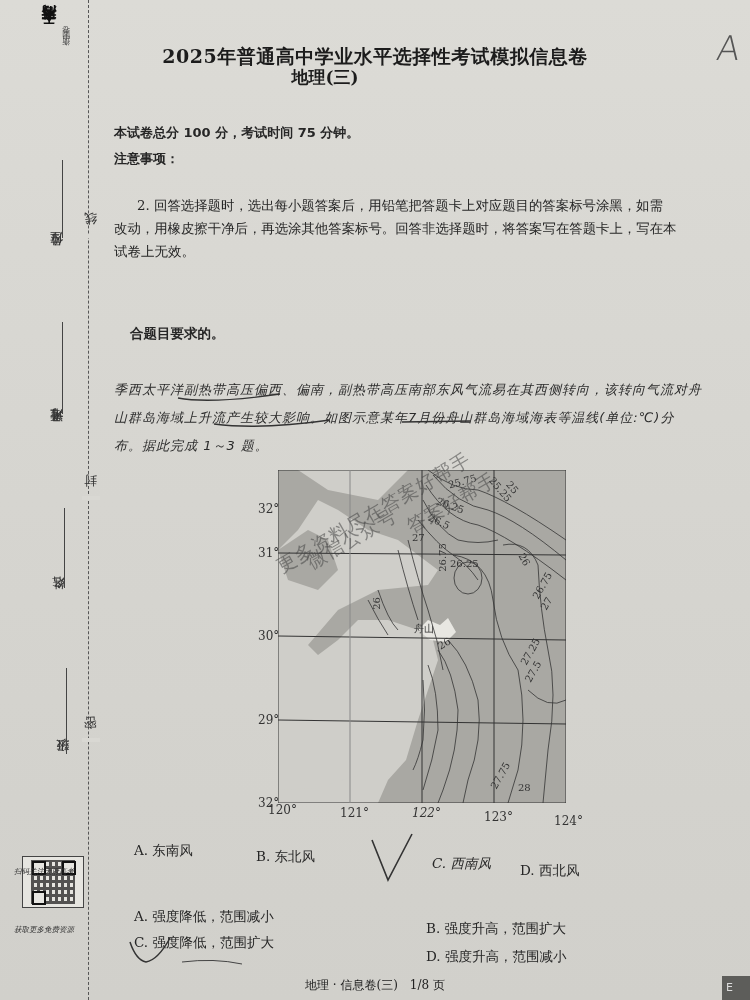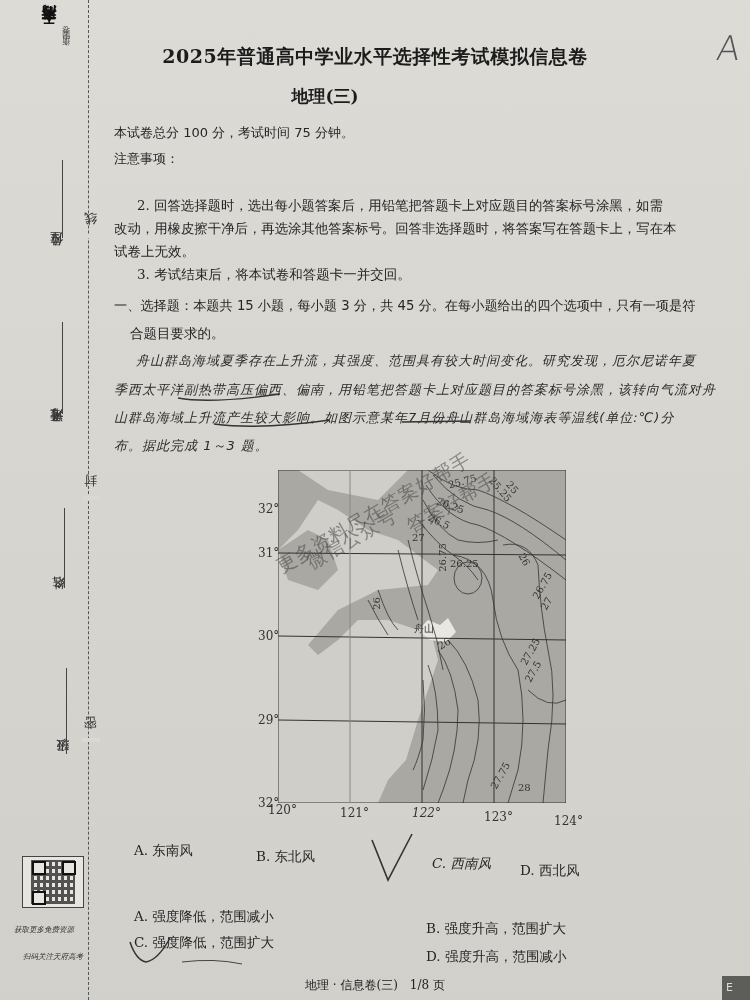--- a/index.html
+++ b/index.html
@@ -23,24 +23,24 @@
   .qr-inner{position:absolute;left:8px;top:3px;width:44px;height:44px;
      background:
        repeating-linear-gradient(90deg,#222 0 3px,transparent 3px 6px),
        repeating-linear-gradient(0deg,#222 0 3px,transparent 3px 7px);
      opacity:.75;}
   .qr-corner{position:absolute;width:10px;height:10px;border:2px solid #111;background:#e6e5e0;}
   .qr-cap{position:absolute;left:14px;font-size:7.5px;color:#333;font-style:italic;
           font-family:"DejaVu Serif",serif;white-space:nowrap;}
   
   .title{position:absolute;left:0;width:750px;top:44px;text-align:center;font-weight:bold;font-size:19px;letter-spacing:.5px;color:#1c1c1c;}
-  .subtitle{position:absolute;left:0;width:650px;top:85px;text-align:center;font-weight:bold;font-size:17px;color:#1c1c1c;}
+  .subtitle{position:absolute;left:0;width:650px;top:66px;text-align:center;font-weight:bold;font-size:17px;color:#1c1c1c;}
   .mark-a{position:absolute;left:717px;top:28px;font-size:34px;color:#555;font-family:"DejaVu Sans",sans-serif;font-weight:200;transform:skew(-8deg);}
   .line{position:absolute;left:114px;font-size:13.5px;white-space:nowrap;color:#262626;}
-  .bold{font-weight:normal;font-family:"DejaVu Sans","Liberation Sans",sans-serif;}
+  .bold{font-weight:bold;font-family:"DejaVu Sans","Liberation Sans",sans-serif;}
   .hand{font-family:"DejaVu Sans","Liberation Sans",sans-serif;font-style:italic;font-size:13px;color:#2b2b2b;letter-spacing:1px;}
   
   .map{position:absolute;left:278px;top:470px;width:288px;height:333px;}
   .tick{position:absolute;font-size:12px;color:#333;font-family:"DejaVu Serif",serif;}
   .watermark{position:absolute;font-size:19px;color:rgba(70,70,70,.55);transform:rotate(-30deg);white-space:nowrap;
              font-family:"DejaVu Sans",sans-serif;letter-spacing:1px;}
   
   .q{position:absolute;font-size:13.5px;white-space:nowrap;color:#262626;}
   .footer{position:absolute;left:0;width:750px;top:977px;text-align:center;font-size:12px;color:#222;}
   .tab-e{position:absolute;left:722px;top:976px;width:28px;height:24px;background:#5d5d5a;color:#dcdcdc;font-size:11px;
@@ -71,40 +71,37 @@
     <div class="cut" style="top:234px;">线</div>
     <div class="cut" style="top:496px;">封</div>
     <div class="cut" style="top:738px;">密</div>
 
     <div class="qr">
       <div class="qr-inner"></div>
       <div class="qr-corner" style="left:9px;top:4px;"></div>
       <div class="qr-corner" style="left:39px;top:4px;"></div>
       <div class="qr-corner" style="left:9px;top:34px;"></div>
     </div>
-    <div class="qr-cap" style="top:952px;margin-left:9px;">扫码关注天府高考</div>
+    <div class="qr-cap" style="top:867px;">扫码关注天府高考</div>
     <div class="qr-cap" style="top:925px;">获取更多免费资源</div>
   </div>
 
   <div class="title">2025年普通高中学业水平选择性考试模拟信息卷</div>
   <div class="subtitle">地理(三)</div>
   <div class="mark-a">A</div>
 
   <div class="line bold" style="top:124px;font-size:13px;">本试卷总分 100 分，考试时间 75 分钟。</div>
   <div class="line bold" style="top:150px;font-size:13px;">注意事项：</div>
   <div class="line" style="top:197px;left:137px;font-size:13.4px;">2. 回答选择题时，选出每小题答案后，用铅笔把答题卡上对应题目的答案标号涂黑，如需</div>
   <div class="line" style="top:220px;font-size:13.4px;">改动，用橡皮擦干净后，再选涂其他答案标号。回答非选择题时，将答案写在答题卡上，写在本</div>
   <div class="line" style="top:243px;">试卷上无效。</div>
-  <div class="line" style="top:266px;left:137px;">3. 考试结束后，将本试卷和答题卡一并交回。</div>
-
-  <div class="line bold" style="top:297px;font-size:13.2px;">一、选择题：本题共 15 小题，每小题 3 分，共 45 分。在每小题给出的四个选项中，只有一项是符</div>
+
   <div class="line bold" style="top:325px;left:130px;font-size:13.5px;">合题目要求的。</div>
 
-  <div class="line hand" style="top:352px;left:136px;">舟山群岛海域夏季存在上升流，其强度、范围具有较大时间变化。研究发现，厄尔尼诺年夏</div>
-  <div class="line hand" style="top:381px;">季西太平洋副热带高压偏西、偏南，用铅笔把答题卡上对应题目的答案标号涂黑，该转向气流对舟</div>
+  <div class="line hand" style="top:381px;">季西太平洋副热带高压偏西、偏南，副热带高压南部东风气流易在其西侧转向，该转向气流对舟</div>
   <div class="line hand" style="top:409px;">山群岛海域上升流产生较大影响。如图示意某年7月份舟山群岛海域海表等温线(单位:℃)分</div>
   <div class="line hand" style="top:437px;">布。据此完成 1～3 题。</div>
 
   <svg style="position:absolute;left:170px;top:390px;" width="380" height="40">
     <path d="M8 8 Q40 14 110 4" stroke="#333" stroke-width="1.3" fill="none"></path>
     <path d="M44 34 Q90 40 160 30" stroke="#333" stroke-width="1.3" fill="none"></path>
     <path d="M232 32 L300 31" stroke="#333" stroke-width="1.3" fill="none"></path>
   </svg>
 
   <div class="map">

